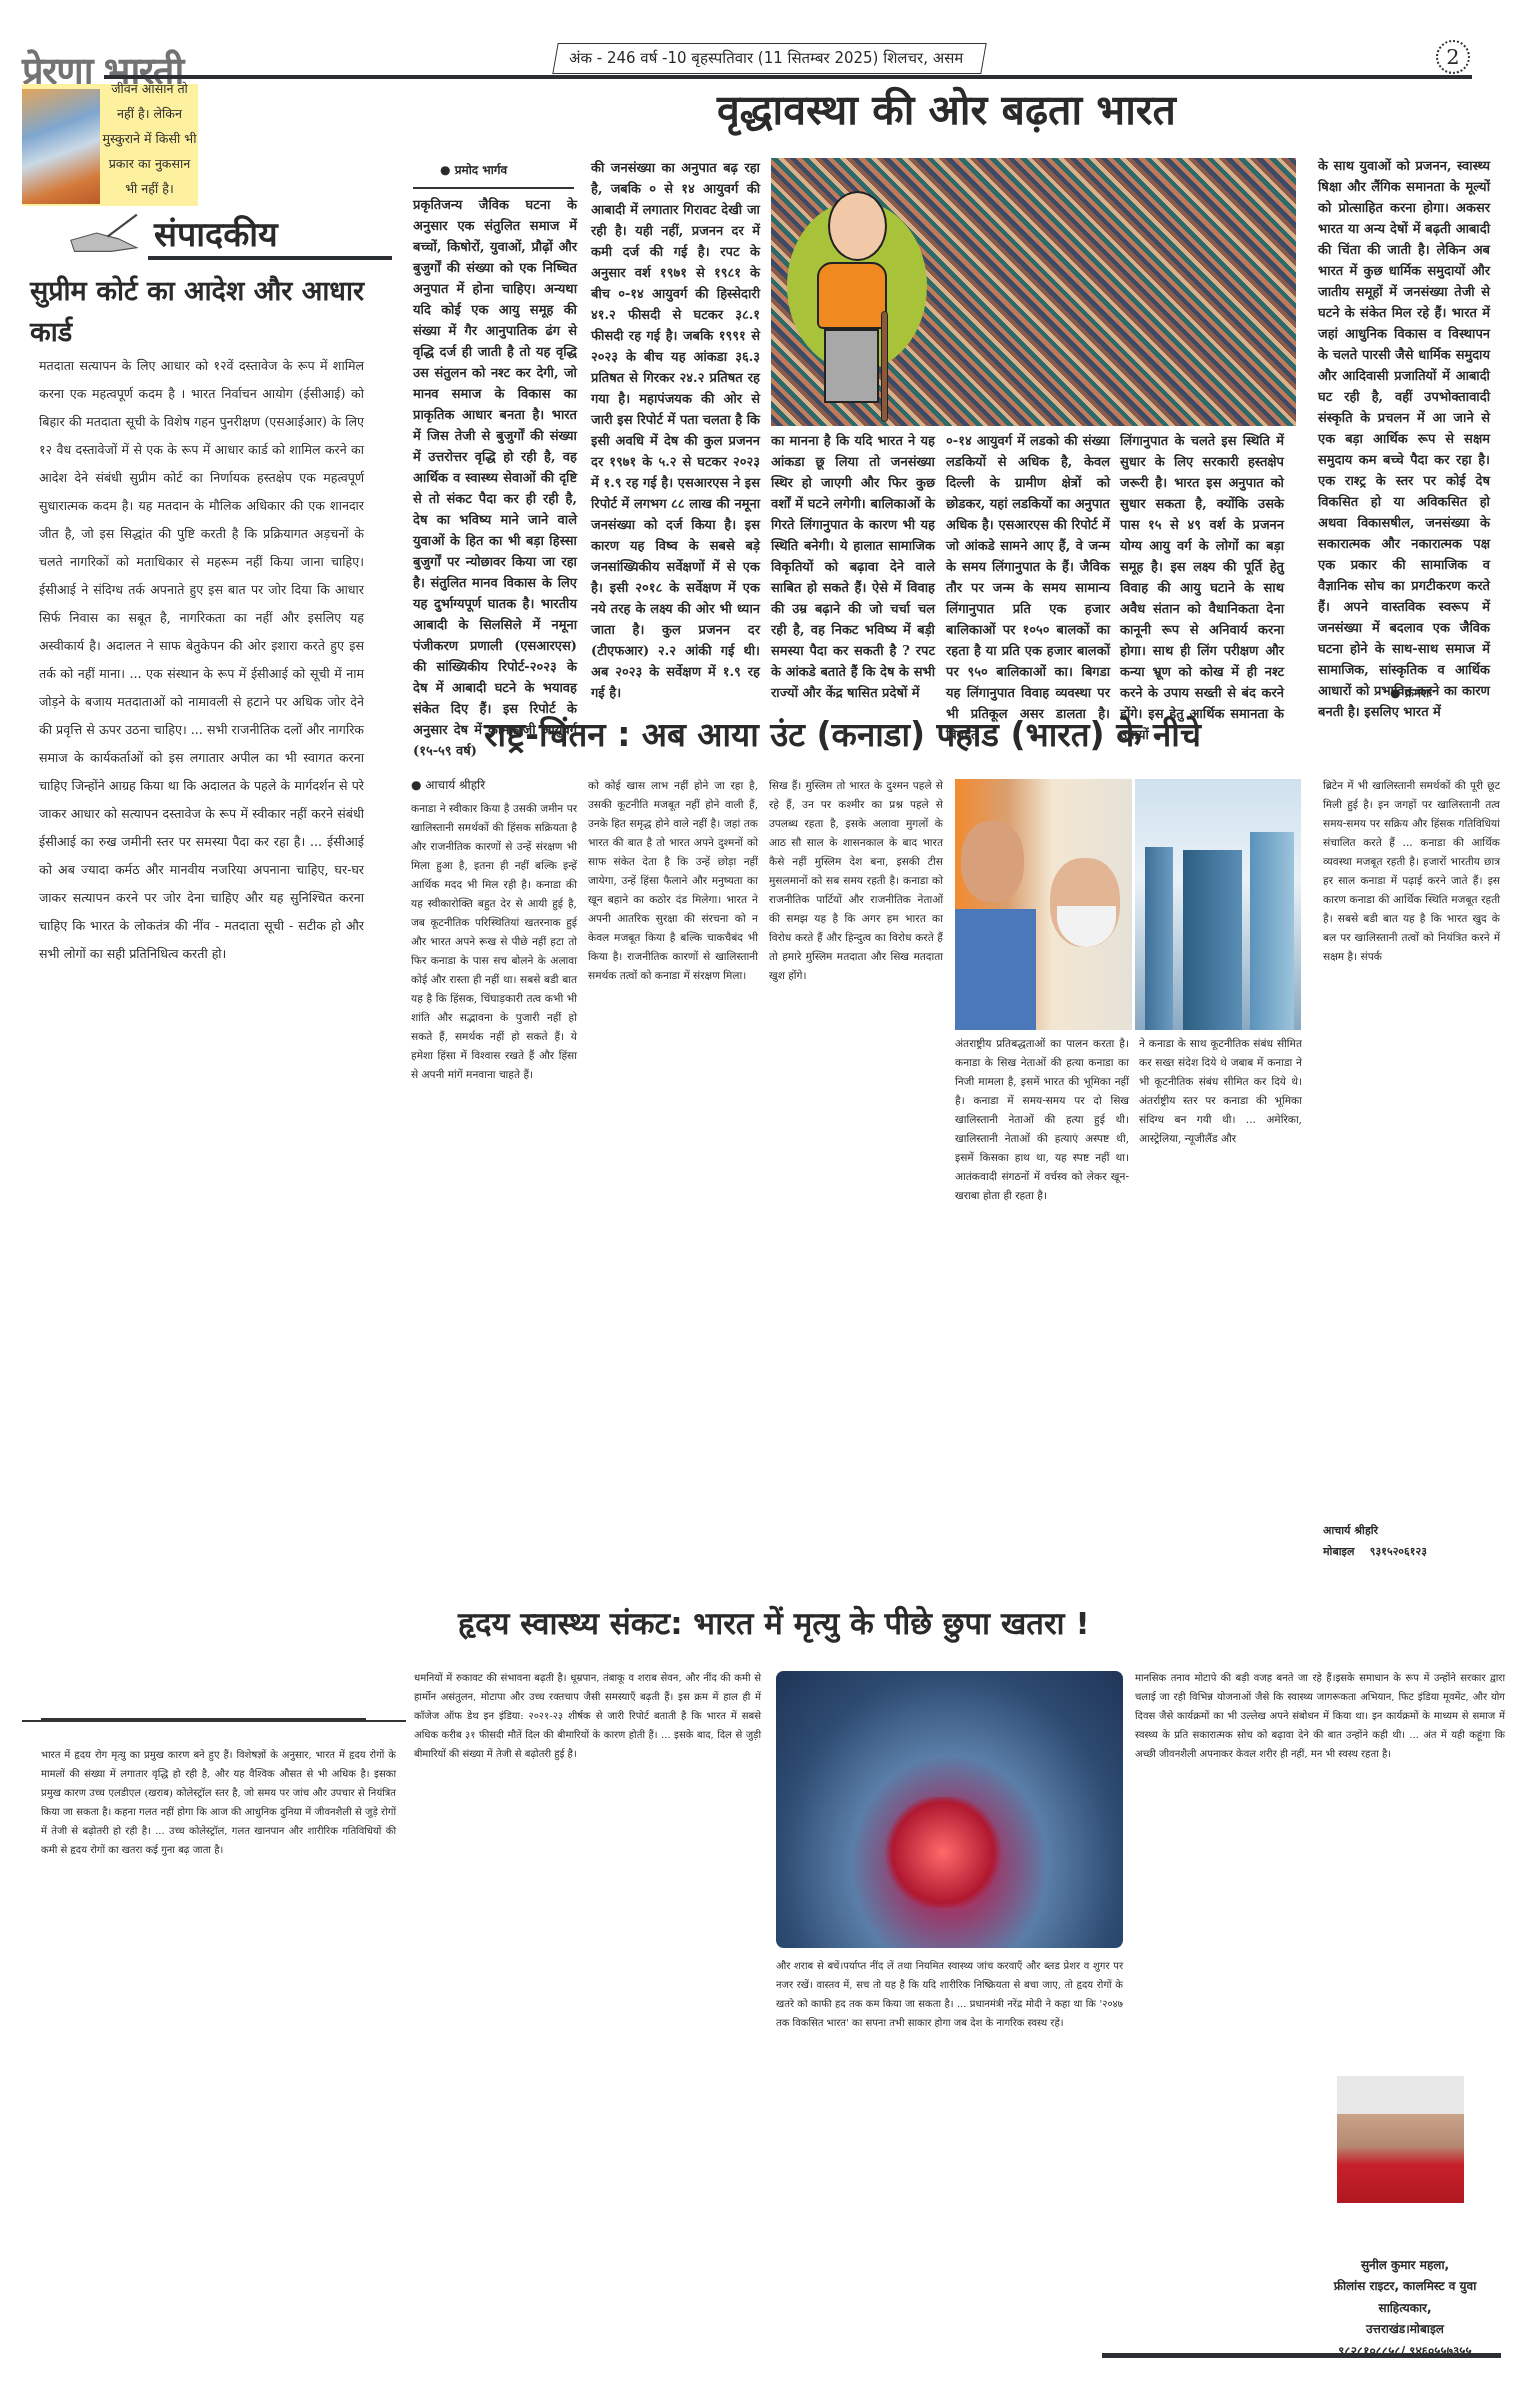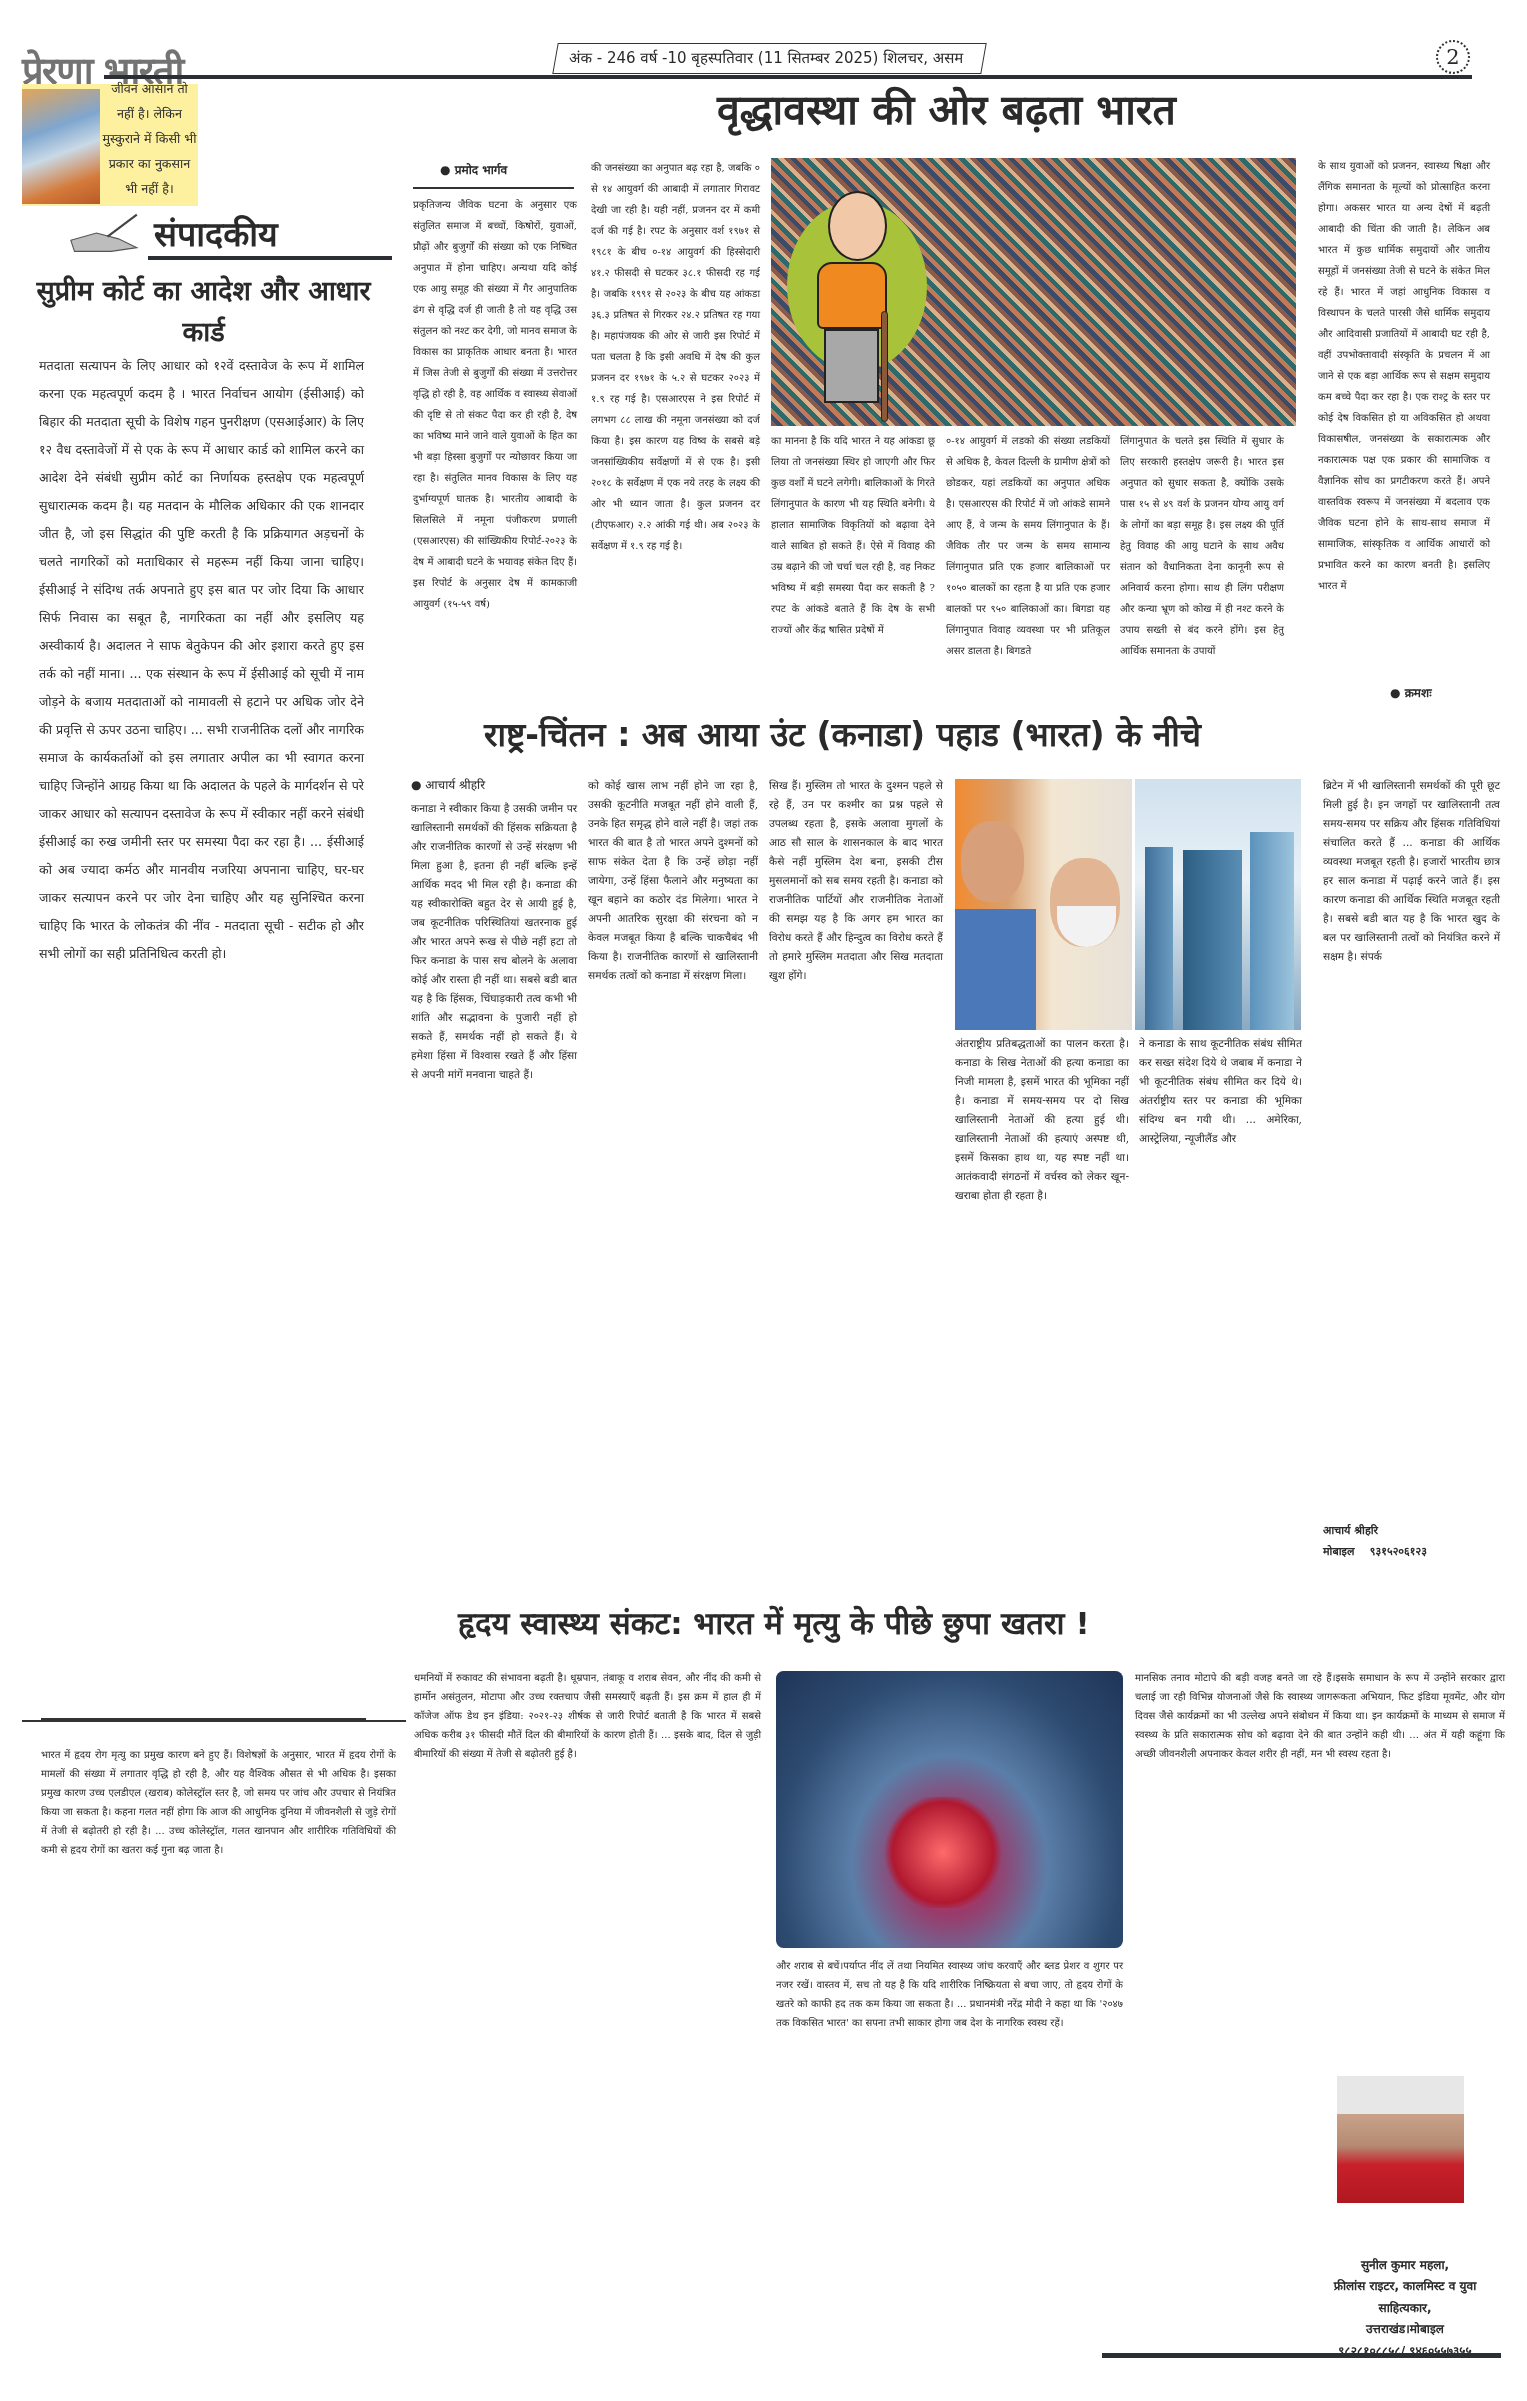--- a/index.html
+++ b/index.html
@@ -17,29 +17,29 @@
 
   
   .quote-box { left: 22px; top: 84px; width: 176px; height: 122px; background: #fdf1a0; }
   .quote-img { left: 22px; top: 89px; width: 78px; height: 115px; background: linear-gradient(160deg,#e3a55a 0%,#7fa6cf 35%,#c9d9e6 55%,#d47a3a 80%,#b95a2a 100%); }
   .quote-text { left: 102px; top: 76px; width: 95px; font-size: 12.6px; font-weight: normal; line-height: 25px; text-align: center; }
 
   
   .ed-icon { left: 67px; top: 211px; width: 81px; height: 44px; }
   .ed-title { left: 154px; top: 210px; font-size: 34px; font-weight: bold; }
   .ed-rule { left: 148px; top: 256px; width: 244px; height: 3.7px; background: #2b2f33; }
-  .ed-headline { left: 30px; top: 270px; width: 347px; font-size: 27px; font-weight: bold; text-align: center; line-height: 41px; }
+  .ed-headline { left: 30px; top: 270px; width: 347px; font-size: 27px; font-weight: bold; text-align: left; line-height: 41px; }
   .ed-body { left: 39px; top: 352px; width: 325px; font-size: 12.6px; line-height: 28px; text-align: justify; font-family: "DejaVu Serif", serif; }
   .ed-end-rule { left: 41px; top: 1718px; width: 325px; height: 1.5px; background: #333; }
 
   
   .a1-headline { left: 717px; top: 80px; font-size: 41px; font-weight: bold; white-space: nowrap; }
   .a1-byline { left: 440px; top: 161px; font-size: 12px; font-weight: bold; text-align: right; }
   .a1-byline-rule { left: 413px; top: 187px; width: 161px; height: 2.2px; background: #333; }
-  .a1-col { font-size: 10px; line-height: 21px; text-align: justify; font-family: "DejaVu Serif", serif; }
+  .a1-col { font-size: 13px; line-height: 21px; text-align: justify; font-family: "DejaVu Serif", serif; font-weight: bold; }
   .a1-image { left: 771px; top: 158px; width: 525px; height: 268px; overflow: hidden;
      background: radial-gradient(circle at 20% 20%, #c9a27a 0 3px, transparent 3.7px), repeating-linear-gradient(45deg,#8a5a4a 0 4.4px,#3c4b66 4.4px 9px,#c07a5a 9px 13.3px,#2e6a6a 13.3px 18px,#d9b08a 18px 22px); }
   .a1-circle { left: 787px; top: 201px; width: 140px; height: 170px; border-radius: 50%; background: #a8c23a; }
   .a1-oldman-head { left: 828px; top: 191px; width: 59px; height: 70px; border-radius: 50%; background: #f2c9a8; border: 2.2px solid #222; }
   .a1-oldman-body { left: 817px; top: 262px; width: 70px; height: 67px; background: #f08a20; border: 2.2px solid #222; border-radius: 15px 15px 6px 6px; }
   .a1-oldman-legs { left: 824px; top: 329px; width: 55px; height: 74px; background: #a8a8a8; border: 2.2px solid #222; }
   .a1-cane { left: 881px; top: 311px; width: 7.4px; height: 111px; background: #8a5a38; border: 1.5px solid #222; border-radius: 4.4px; }
   .kramash { left: 1390px; top: 684px; font-size: 12px; font-weight: bold; }
 
   

